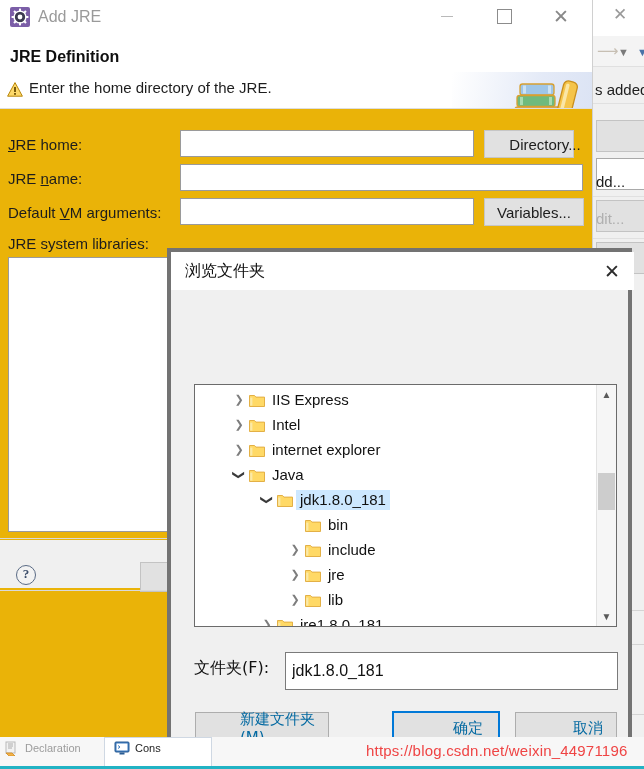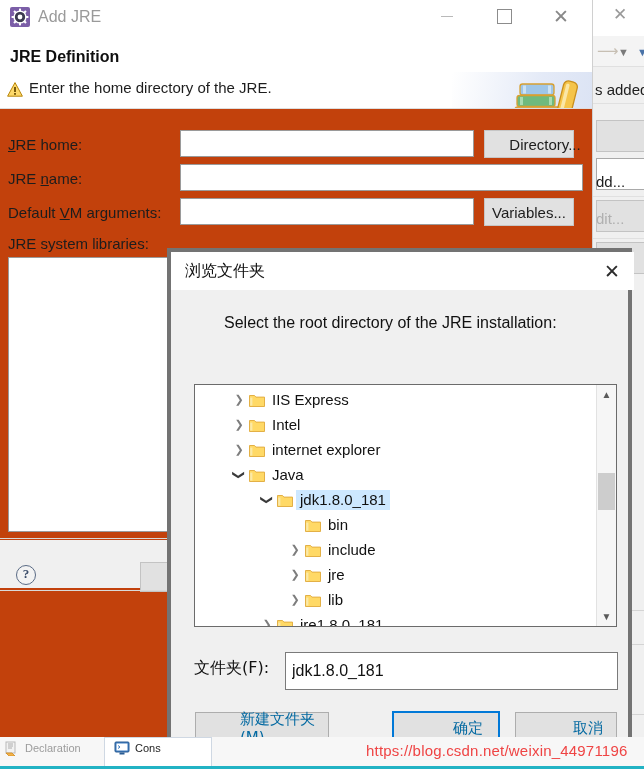--- a/index.html
+++ b/index.html
@@ -93,21 +93,21 @@
     border-left: 1px solid #cfd8e3; border-right: 1px solid #cfd8e3;
   }
   .ecl-tab-accent {
     position: absolute; left: 0; top: 766px; width: 644px; height: 3px;
     background: #22b3c4;
   }
 
   
   .jre-window {
     position: absolute; left: 0; top: 0; width: 592px; height: 737px;
-    background: #c2410c;
+    background: #eab308;
     box-shadow: 0 0 0 1px #d0d0d0;
   }
   .jre-titlebar {
     position: absolute; left: 0; top: 0; width: 592px; height: 36px;
     background: #ffffff;
   }
   .jre-title-icon {
     position: absolute; left: 10px; top: 7px; width: 20px; height: 20px;
   }
   .jre-title-text {
@@ -379,41 +379,40 @@
     <div>
       <div class="f-label" style="left:8px; top:136px;"><u>J</u>RE home:</div>
       <input class="f-input" style="left: 180px; top: 130px; width: 294px; height: 27px;" value="">
       <div class="f-btn" style="left:484px; top:130px; width:90px; height:28px;padding-left:32px;">Directory...</div>
 
       <div class="f-label" style="left:8px; top:170px;">JRE <u>n</u>ame:</div>
       <input class="f-input" style="left: 180px; top: 164px; width: 403px; height: 27px;" value="">
 
       <div class="f-label" style="left:8px; top:204px;">Default <u>V</u>M arguments:</div>
       <input class="f-input" style="left: 180px; top: 198px; width: 294px; height: 27px;" value="">
-      <div class="f-btn" style="left:484px; top:198px; width:90px; height:28px;">Variables...</div>
+      <div class="f-btn" style="left:484px; top:198px; width:100px; height:28px;">Variables...</div>
 
       <div class="f-label" style="left:8px; top:235px;">JRE system libraries:</div>
       <div class="f-listbox" style="left:8px; top:257px; width:472px; height:273px;"></div>
 
       <div class="jre-footer-sep" style="top:538px;"></div>
       <div class="ecl-strip" style="left:0; top:540px; width:592px; height:48px;"></div>
       <div class="help-icon" style="left:16px; top:565px;">?</div>
       <div class="bg-gray-btn" style="left:140px; top:562px; width:56px; height:28px;"></div>
       <div class="jre-footer-sep" style="top:590px;"></div>
     </div>
   </div>
 
   <div class="bf-dialog">
 
     <div class="bf-titlebar">
       <div class="bf-title">浏览文件夹</div>
       <div class="bf-close">✕</div>
     </div>
 
-    <div class="bf-prompt">Select the root directory of the JRE installation:</div>
 
     <div class="bf-tree">
       <div id="tree-rows" style="padding-top:2px;">
           <div class="tree-row">
             <span style="display:inline-block;width:34px;flex:0 0 34px;"></span>
             <span class="twisty">❯</span>
             <span class="folder-ico"><svg viewBox="0 0 16 14" width="16" height="14">
                 <path d="M0.5 2.5 h5 l1.4 1.6 h8.6 v9.4 h-15 z" fill="#ffd966" stroke="#e0a93a" stroke-width="0.9"></path>
                 <rect x="1.2" y="4.6" width="2.2" height="8" fill="#fbe9a8"></rect>
               </svg></span>

